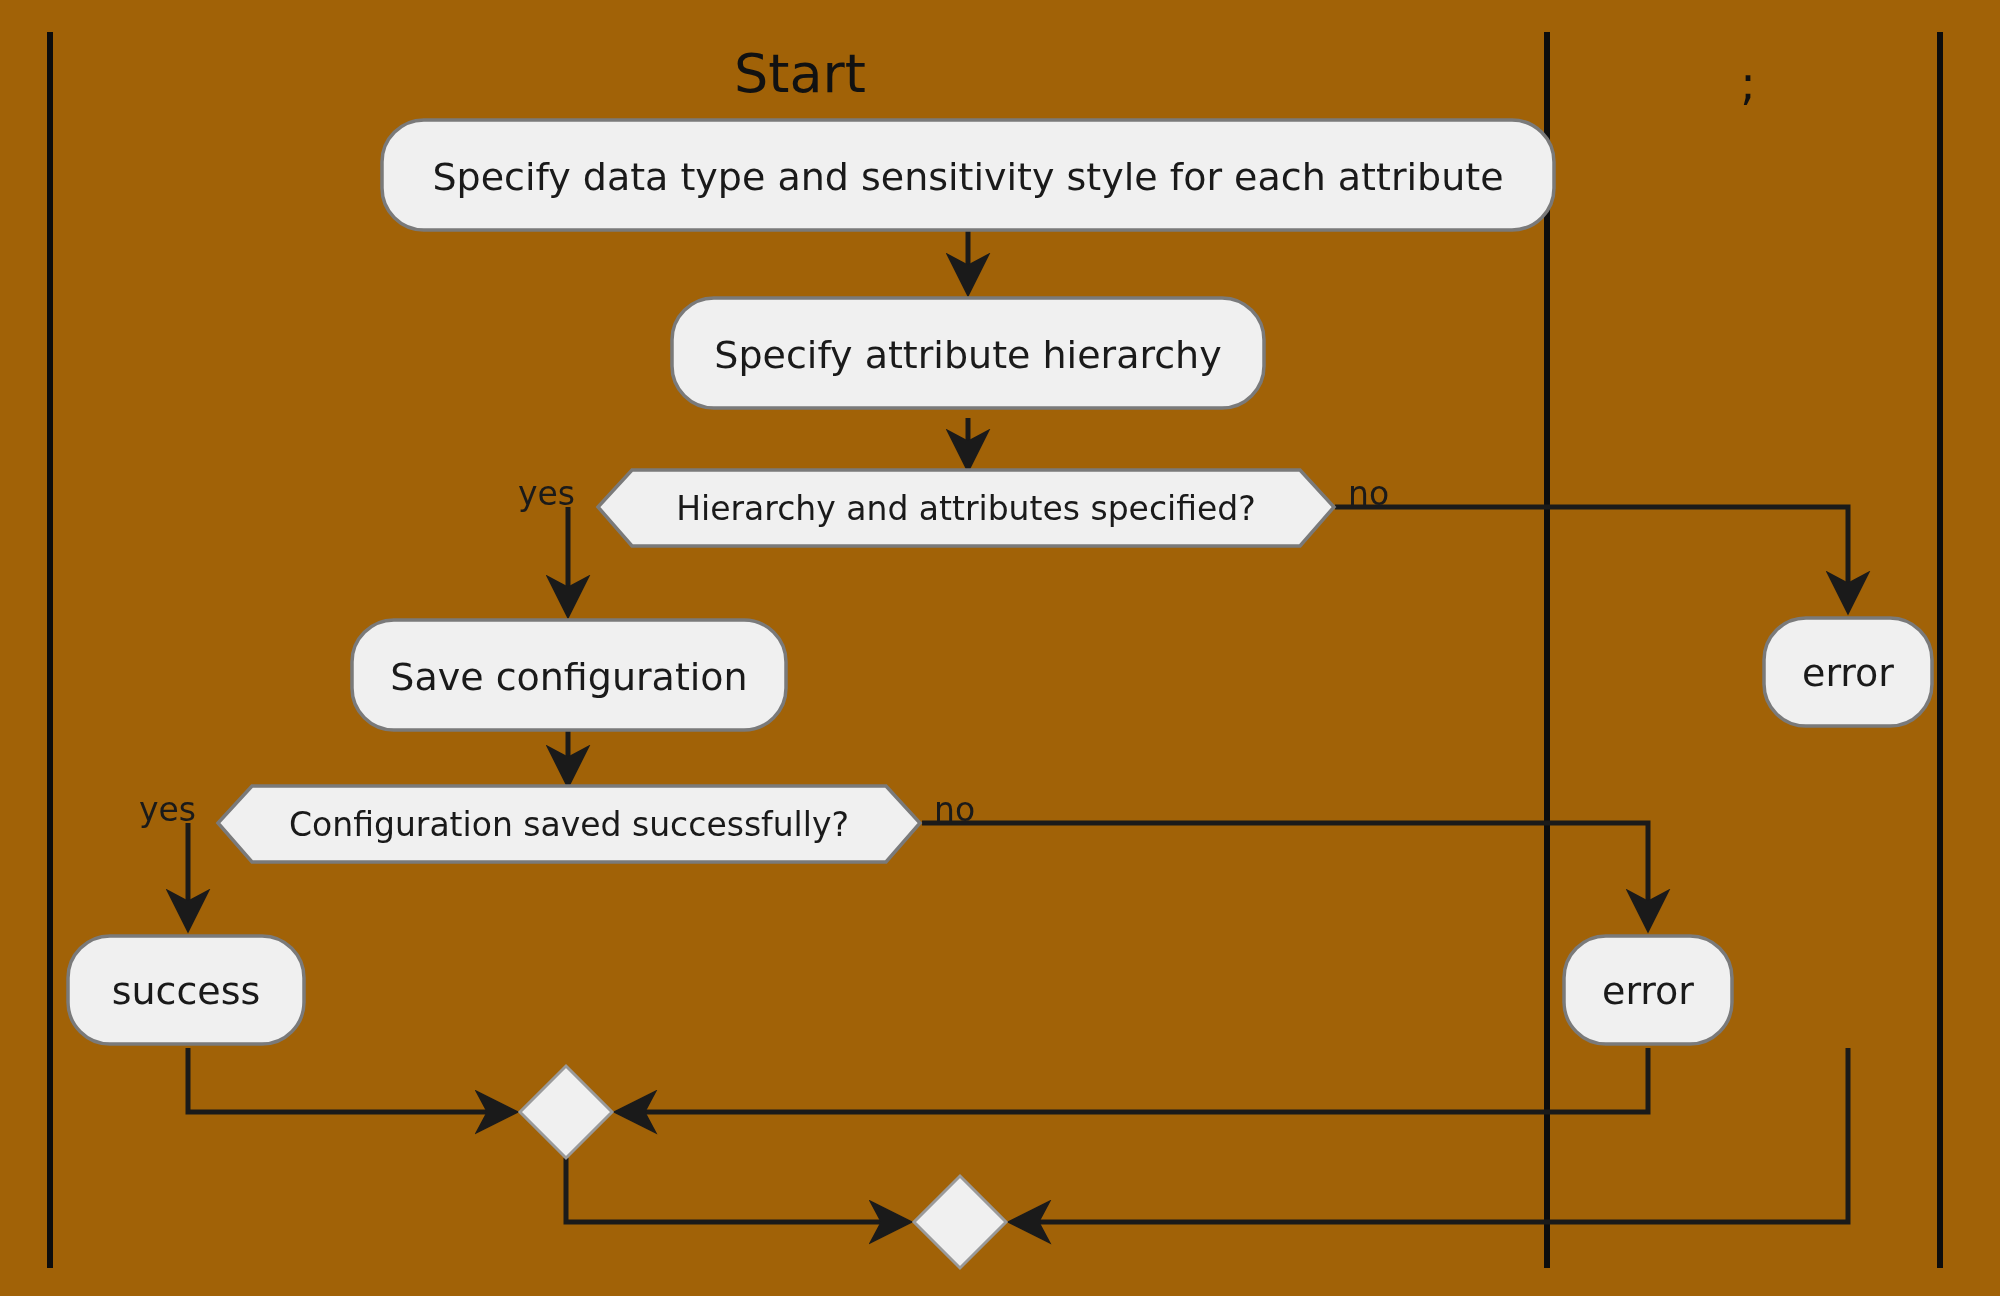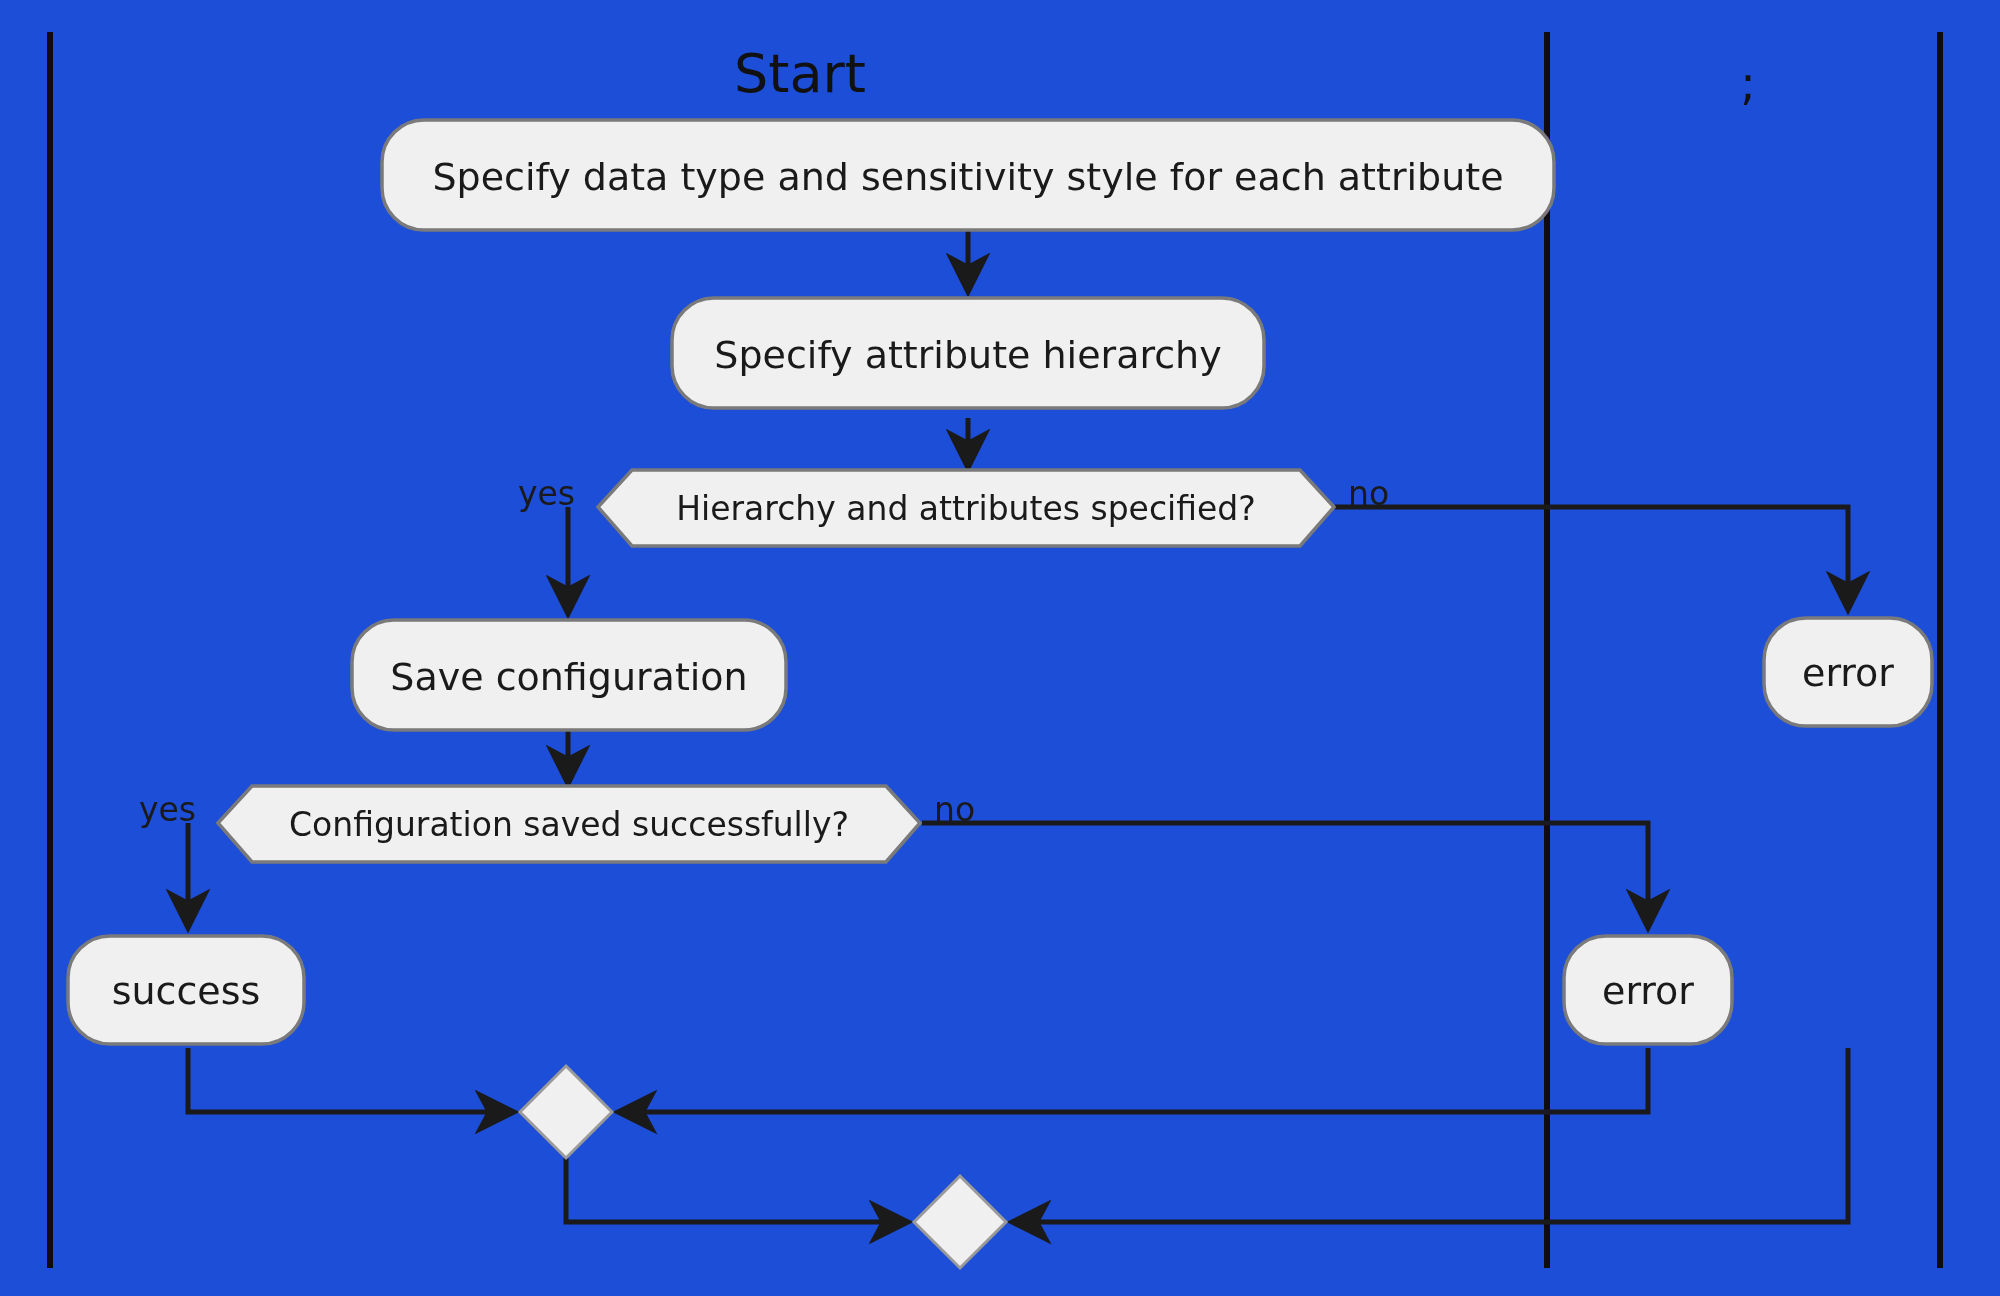--- a/index.html
+++ b/index.html
@@ -7,21 +7,21 @@
     padding: 0;
     background: #ffffff;
   }
   body {
     font-family: "DejaVu Sans", sans-serif;
   }
   #diagram-root {
     position: relative;
     width: 2000px;
     height: 1296px;
-    background: #1d4ed8;
+    background: #a16207;
     overflow: hidden;
   }
   svg#diagram-canvas {
     position: absolute;
     left: 0;
     top: 0;
     width: 2000px;
     height: 1296px;
     display: block;
   }

